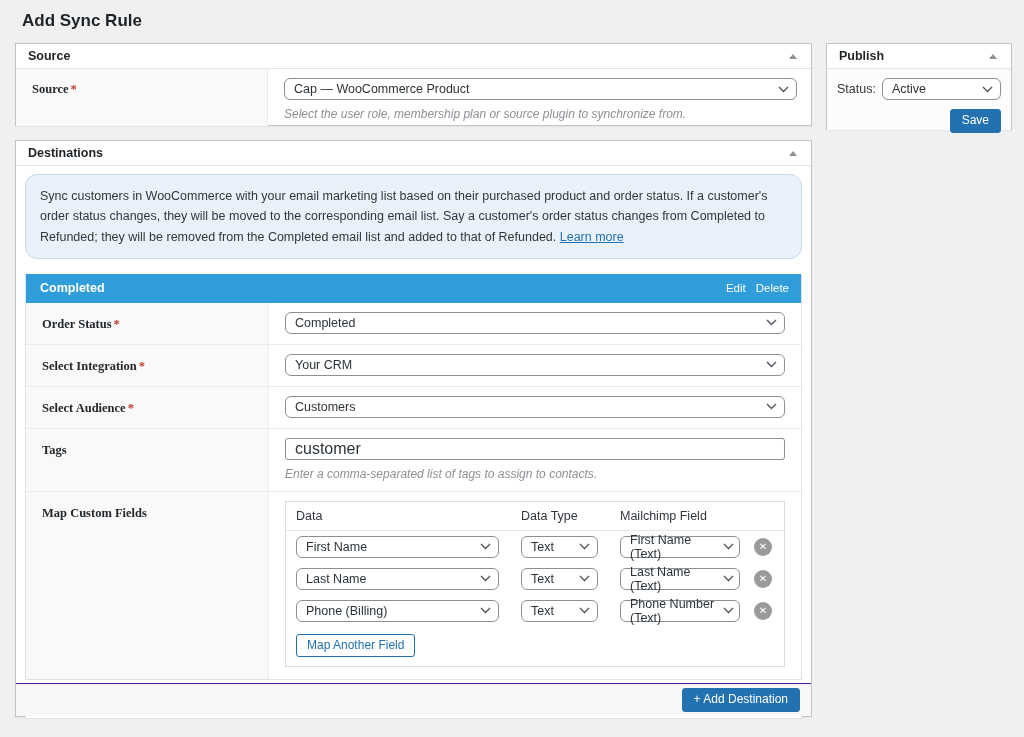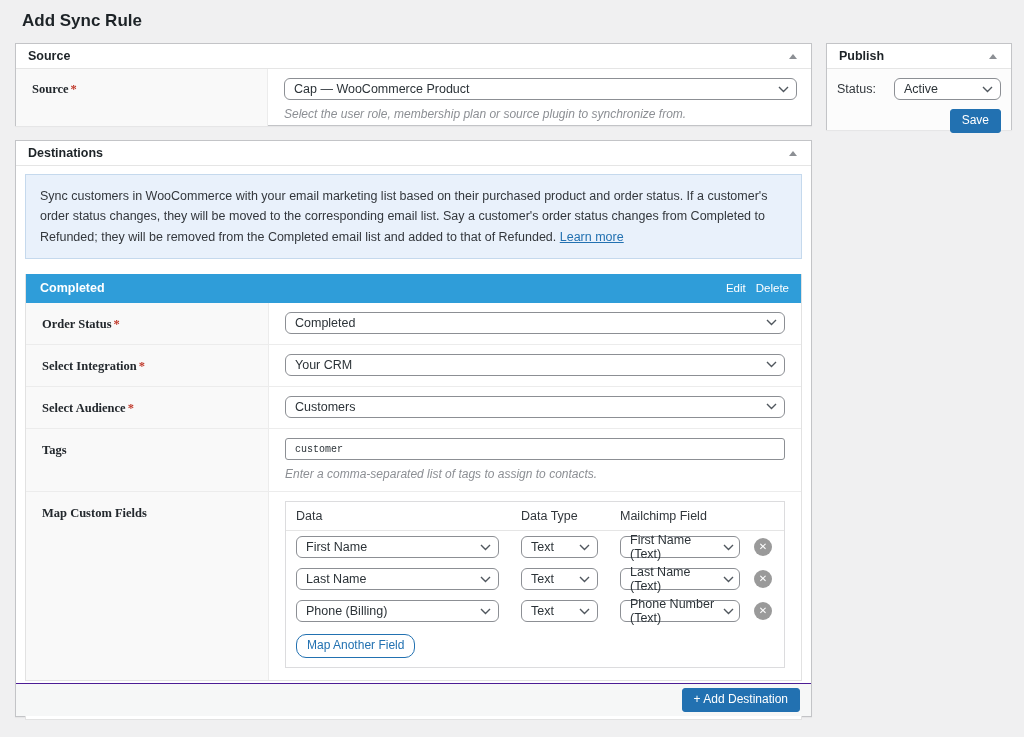--- a/index.html
+++ b/index.html
@@ -55,34 +55,34 @@
     font-size:12.5px; color:#2c3338; cursor:pointer;
     width:100%;
   }
   .wpselect .chev { display:flex; align-items:center; margin-left:6px; flex-shrink:0; }
   .helper {
     font-size:12px; font-style:italic; color:#8c8f94; margin-top:7px;
   }
   
   #publish-panel { left:826px; top:43px; width:186px; height:87px; }
   .pub-body { padding:9px 10px 0 10px; background:#fcfcfc; height:61px; }
-  .status-row { display:flex; align-items:center;gap:12px; }
+  .status-row { display:flex; align-items:center; }
   .status-label { font-size:12.5px; color:#32373c; margin-right:6px; }
   .status-row .wpselect { flex:1; }
   .save-row { display:flex; justify-content:flex-end; margin-top:9px; }
   .btn-primary {
     background:#2271b1; color:#fff; border:1px solid #2271b1;
     border-radius:3px; font-size:12px; font-family:inherit;
     padding:3px 11px; cursor:pointer; line-height:1.3;
   }
   
   #dest-panel { left:15px; top:140px; width:797px; height:577px; }
   .notice {
     margin:8px 9px 0 9px;
-    background:#e9f1fb; border:1px solid #c5d9ed; border-radius:0;
+    background:#e9f1fb; border:1px solid #c5d9ed; border-radius:12px;
     padding:11px 14px; font-size:12.5px; line-height:1.62; color:#33373c;
   }
   .notice a { color:#2271b1; text-decoration:underline; cursor:pointer; }
   .dest-block {
     margin:15px 9px 0 9px;
     border:1px solid #e2e2e2; border-top:none;
   }
   .dest-head {
     background:#2f9dd9; color:#fff; height:29px;
     display:flex; align-items:center; justify-content:space-between;
@@ -91,22 +91,22 @@
   .dest-head-title { font-size:12.5px; font-weight:bold; }
   .head-links { display:flex; gap:10px; }
   .head-links a { color:#fff; font-size:11.5px; text-decoration:none; cursor:pointer; }
   .frow { display:flex; border-bottom:1px solid #ececec; }
   .frow:last-child { border-bottom:none; }
   .frow .label-col { width:243px; padding:14px 16px 0 16px; }
   .frow-content { flex:1; padding:9px 16px 10px 16px; }
   .row-select { padding-bottom:10px; }
   .textfield {
     width:100%; height:22px; border:1px solid #8c8f94; border-radius:3px;
-    padding:0 9px; font-size:10px; color:#2c3338; background:#fff;
-    font-family:Liberation Mono, monospace;
+    padding:0 9px; font-size:16px; color:#2c3338; background:#fff;
+    font-family:Liberation Sans, sans-serif;
   }
   
   .map-table { border:1px solid #dcdcde; background:#fff; }
   .map-grid {
     display:grid; grid-template-columns:225px 99px 132px 1fr;
     align-items:center; padding:0 12px 0 10px;
   }
   .map-head { height:29px; border-bottom:1px solid #e5e5e5; }
   .map-head .col-label { font-size:12.5px; color:#32373c; }
   .map-row { height:32px; }
@@ -116,21 +116,21 @@
   .remove-btn {
     width:18px; height:18px; border-radius:50%; background:#9a9a9a;
     color:#fff; border:none; cursor:pointer; justify-self:end;
     display:flex; align-items:center; justify-content:center;
     font-size:10px; line-height:1; padding:0;
   }
   .remove-btn::before { content:"✕"; }
   .map-footer { padding:7px 10px 9px 10px; }
   .btn-secondary {
     background:#fff; color:#2271b1; border:1px solid #2271b1;
-    border-radius:10px; font-size:12px; font-family:inherit;
+    border-radius:3px; font-size:12px; font-family:inherit;
     padding:3px 10px; cursor:pointer; line-height:1.3;
   }
   
   .dest-collapsed {
     margin:8px 9px 0 9px; border:1px solid #e2e2e2; background:#fff;
     height:31px; display:flex; align-items:center; justify-content:space-between;
     padding:0 12px 0 14px;
   }
   .dest-collapsed-title { font-size:12.5px; font-weight:bold; color:#23282d; }
   .dest-collapsed .head-links a { color:#2271b1; }

